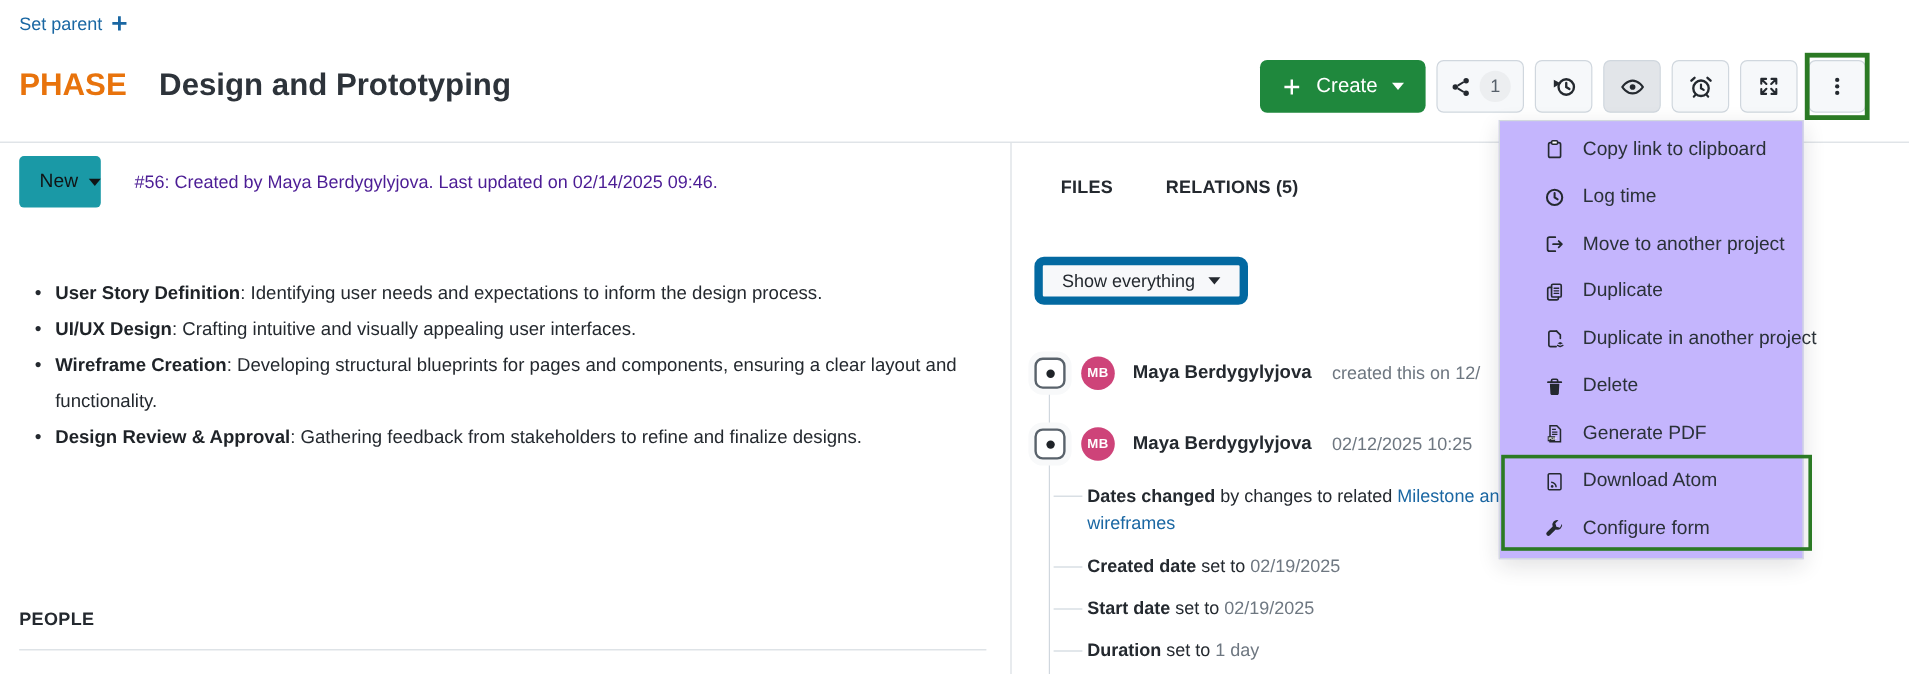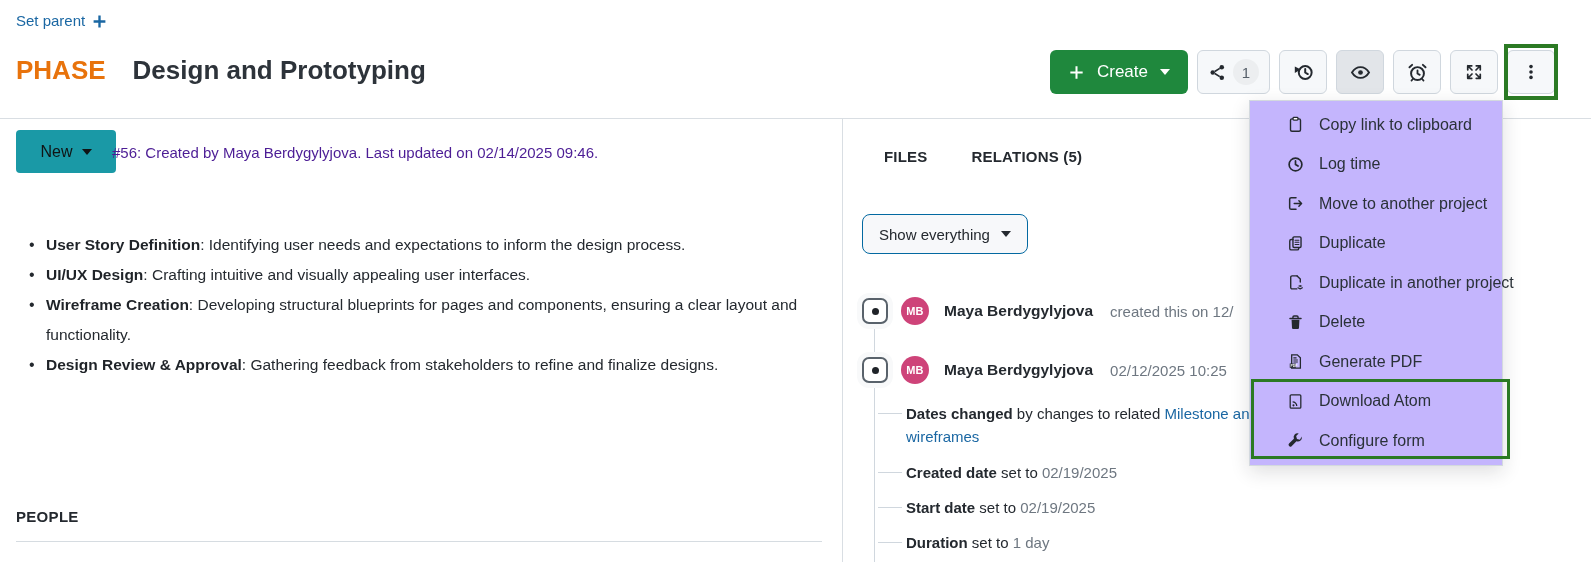--- a/index.html
+++ b/index.html
@@ -9,21 +9,21 @@
     font-family: "Liberation Sans", "DejaVu Sans", sans-serif;
     background: #ffffff;
     color: #24292f;
     overflow: hidden;
   }
   svg { display: block; flex: none; }
 
   
   .set-parent {
     position: absolute; left: 16px; top: 12px;
-    display: flex; align-items: flex-end; gap: 7px;
+    display: flex; align-items: flex-start; gap: 7px;
     color: #1A67A3; font-size: 15px; cursor: pointer; text-decoration: none;
   }
   .title-row {
     position: absolute; left: 16px; top: 55px;
     display: flex; align-items: baseline; gap: 27px;
     font-size: 26px; font-weight: 700; white-space: nowrap;
   }
   .type-label { color: #E8730C; }
   .wp-title   { color: #2d333a; }
   .header-divider {
@@ -60,24 +60,24 @@
   }
   .caret { width: 0; height: 0; border-left: 5px solid transparent;
     border-right: 5px solid transparent; border-top: 6px solid currentColor; }
   .kebab-outline {
     position: absolute; inset: -7px -4px; border: 4px solid #2B7A24;
     pointer-events: none;
   }
 
   
   .status-btn {
-    position: absolute; left: 16px; top: 130px; height: 43px; width: 100px;
+    position: absolute; left: 16px; top: 130px; height: 43px; width: 68px;
     background: #1A99A6; border: none; border-radius: 4px;
     color: #101415; font-size: 16px; display: flex; align-items: center;
-    justify-content: center; gap: 9px; cursor: pointer; font-family: inherit;
+    justify-content: flex-end; gap: 9px; cursor: pointer; font-family: inherit;
   }
   .status-info {
     position: absolute; left: 112px; top: 144px;
     font-size: 15px; color: #4c1d95;
   }
   .bullets {
     position: absolute; left: 46px; top: 230px; width: 790px;
     list-style: none; font-size: 15.5px; line-height: 30px; color: #24292f;
   }
   .bullets li { position: relative; }
@@ -101,21 +101,21 @@
   }
   .tab {
     padding: 8px 22px 13px; font-size: 15px; font-weight: 700;
     letter-spacing: .2px; color: #24292f; cursor: pointer;
     border-bottom: 3px solid transparent; background: none; font-family: inherit; border-top:none; border-left:none; border-right:none;
   }
   .tab.active { color: #1A67A3; border-bottom-color: #1A67A3; }
 
   .filter-btn {
     position: absolute; left: 862px; top: 214px; height: 40px;
-    padding: 0 16px; background: #f7f8fa; border: 1px solid #0369a1;
+    padding: 0 16px; background: #f7f8fa; border: 7px solid #0369a1;
     border-radius: 8px; font-size: 15px; color: #24292f;
     display: flex; align-items: center; gap: 11px; cursor: pointer; font-family: inherit;
   }
 
   
   .timeline-line {
     position: absolute; left: 874px; top: 326px; width: 1px; height: 236px;
     background: #d0d7de;
   }
   .entry {

